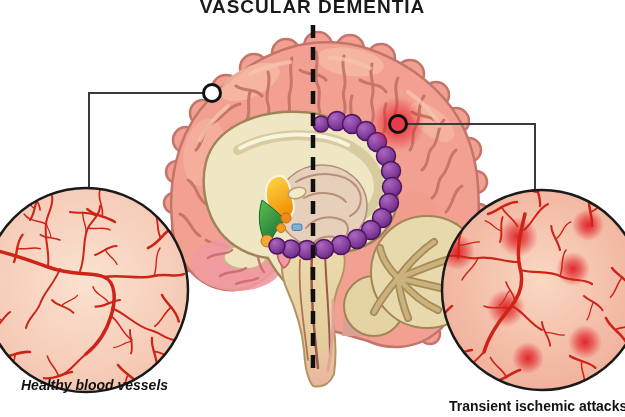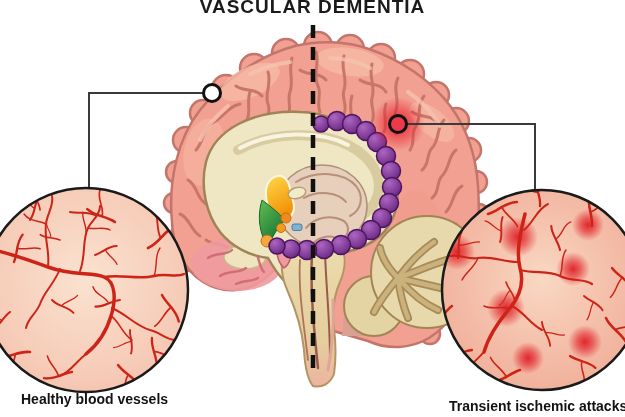--- a/index.html
+++ b/index.html
@@ -10,21 +10,21 @@
   .stage{position:absolute;inset:0;width:562px;height:417px;}
   .title{
     position:absolute;top:-4px;left:0;width:625px;text-align:center;
     font-size:19px;font-weight:bold;letter-spacing:1px;color:#1a1a1a;
     white-space:nowrap;
   }
   .inset-label{
     position:absolute;font-size:14px;font-weight:bold;color:#121212;
     white-space:nowrap;
   }
-  .inset-label.left{left:21px;top:391px;}
+  .inset-label.left{left:21px;top:377px;font-style:italic;}
   .inset-label.right{left:449px;top:398px;}
   svg{position:absolute;top:0;left:0;}
 </style>
 </head>
 <body>
 
 <div class="stage">
   <svg width="625" height="417" viewBox="0 0 625 417">
     <defs>
       <radialGradient id="insetBgL" cx="0.5" cy="0.45" r="0.8">

